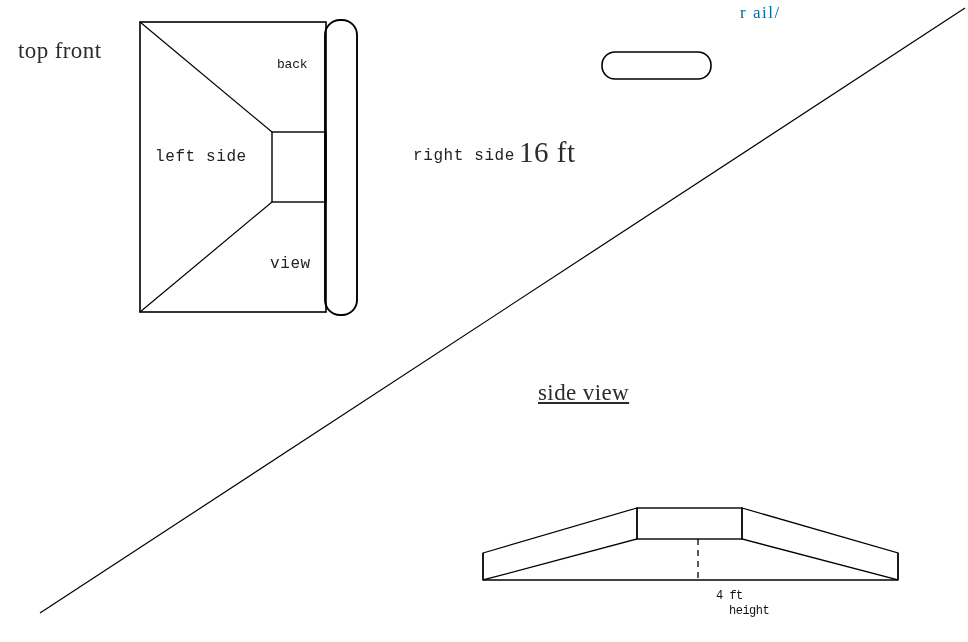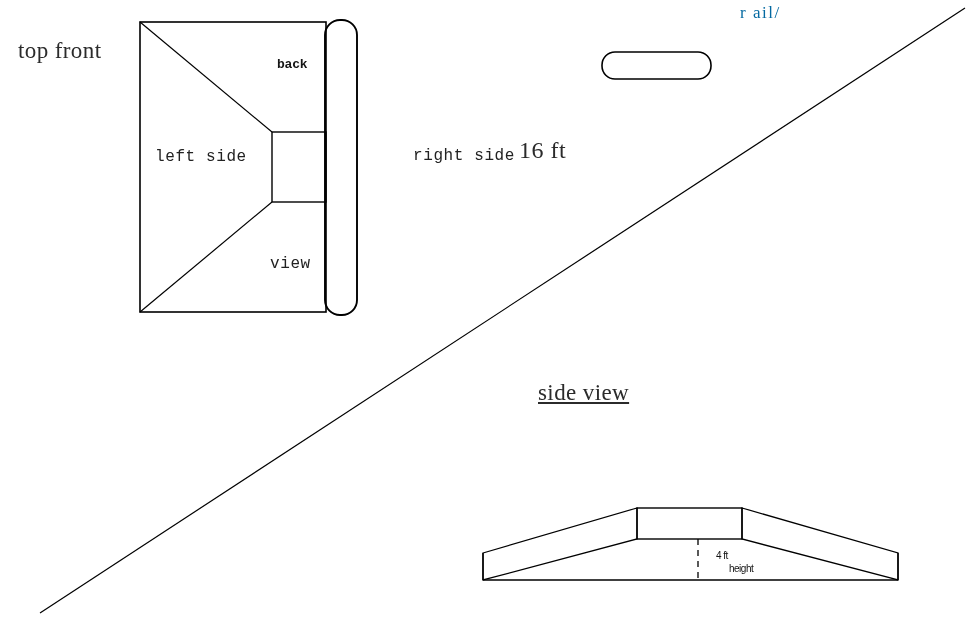--- a/index.html
+++ b/index.html
@@ -34,21 +34,21 @@
     pointer-events: none;
   }
   .view-title {
     font-family: "Liberation Serif", "DejaVu Serif", serif;
     font-size: 23px;
     letter-spacing: 0.4px;
     color: #2b2b2b;
   }
   .dim-large {
     font-family: "Liberation Serif", "DejaVu Serif", serif;
-    font-size: 24px;
+    font-size: 29px;
     letter-spacing: 0.5px;
     color: #2b2b2b;
   }
   .face-label {
     font-family: "Liberation Mono", "DejaVu Sans Mono", monospace;
     font-size: 16px;
     letter-spacing: 0.6px;
     color: #222222;
   }
   .face-label-tight {
@@ -57,24 +57,25 @@
     letter-spacing: -0.2px;
     color: #161616;
   }
   .rail-label {
     font-family: "Liberation Serif", "DejaVu Serif", serif;
     font-size: 17px;
     letter-spacing: 1.5px;
     color: #0369a1;
   }
   .height-label {
-    font-family: Liberation Sans, sans-serif;
-    font-size: 10px;
+    font-family: Liberation Mono, monospace;
+    font-size: 12px;
     letter-spacing: -0.5px;
     color: #121212;
+    margin-top: 39px;
   }
   .height-label .line2 {
     display: block;
     margin-top: 3px;
     margin-left: 2px;
     padding-left: 11px;
   }
 </style>
 </head>
 <body>
@@ -101,21 +102,21 @@
       <rect id="sv-deck" fill="none" stroke="#000000" stroke-width="1.4" x="637" y="508" width="105" height="31"></rect>
       <line id="sv-base" stroke="#000000" stroke-width="1.5" x1="483" y1="580" x2="898" y2="580"></line>
       <line id="sv-left-edge" stroke="#000000" stroke-width="1.4" x1="483" y1="553" x2="483" y2="580"></line>
       <line id="sv-right-edge" stroke="#000000" stroke-width="1.4" x1="898" y1="553" x2="898" y2="580"></line>
       <line id="sv-height-dash" stroke="#000000" stroke-width="1.3" stroke-dasharray="6 5" x1="698" y1="539" x2="698" y2="581"></line>
     </g>
   </svg>
 
   <div class="label view-title" id="lbl-top-view" style="left: 18px; top: 39px;">top front</div>
 
-  <div class="label face-label-tight" id="lbl-back" style="left: 277px; top: 58px; font-weight: bold;">back</div>
+  <div class="label face-label-tight" id="lbl-back" style="left: 277px; top: 58px;">back</div>
 
   <div class="label face-label" id="lbl-left-side" style="left: 155px; top: 149px;">left side</div>
 
   <div class="label face-label" id="lbl-right-side" style="left: 385px; top: 148px; margin-left: 28px;">right side</div>
 
   <div class="label face-label" id="lbl-front" style="left: 270px; top: 256px;">view</div>
 
   <div class="label dim-large" id="lbl-16ft" style="left: 519px; top: 138px;">16 ft</div>
 
   <div class="label rail-label" id="lbl-rail" style="left: 740px; top: 4px;">r ail/</div>

